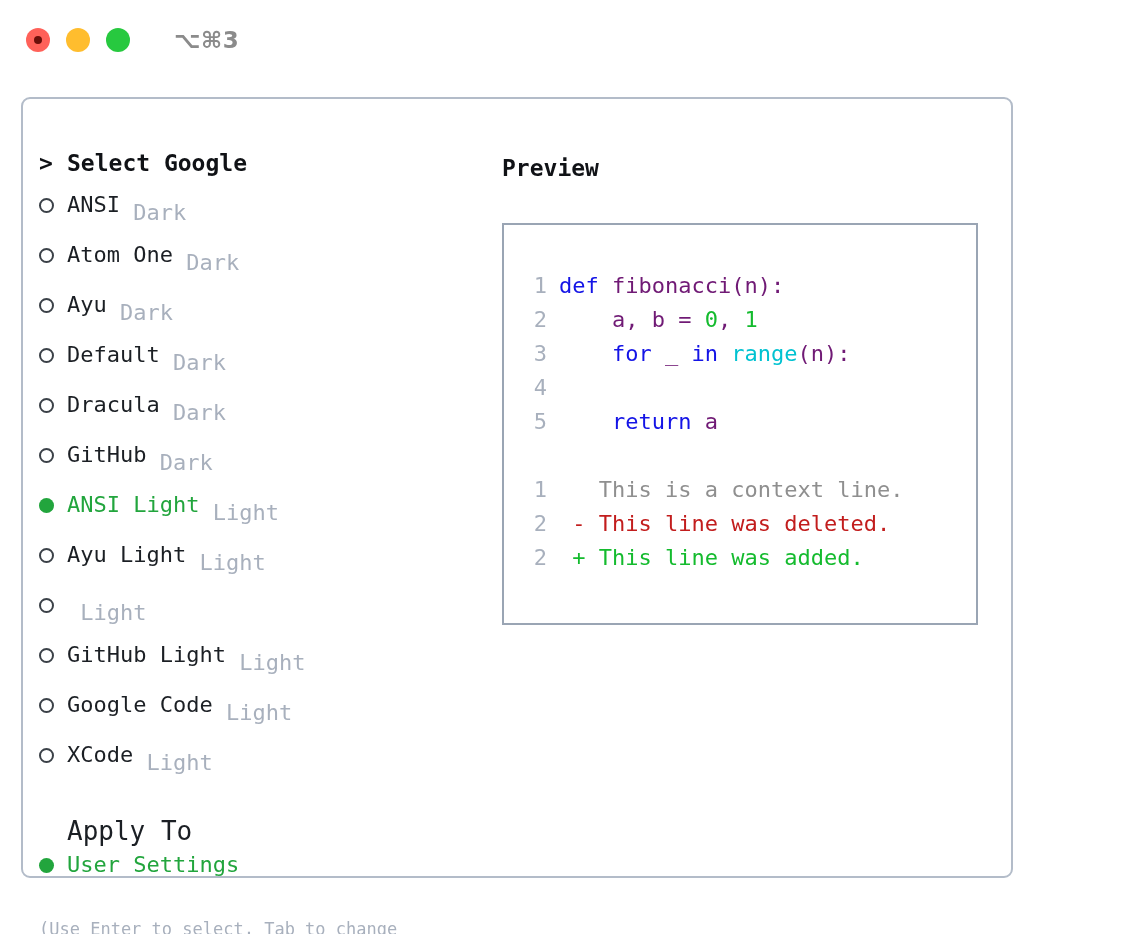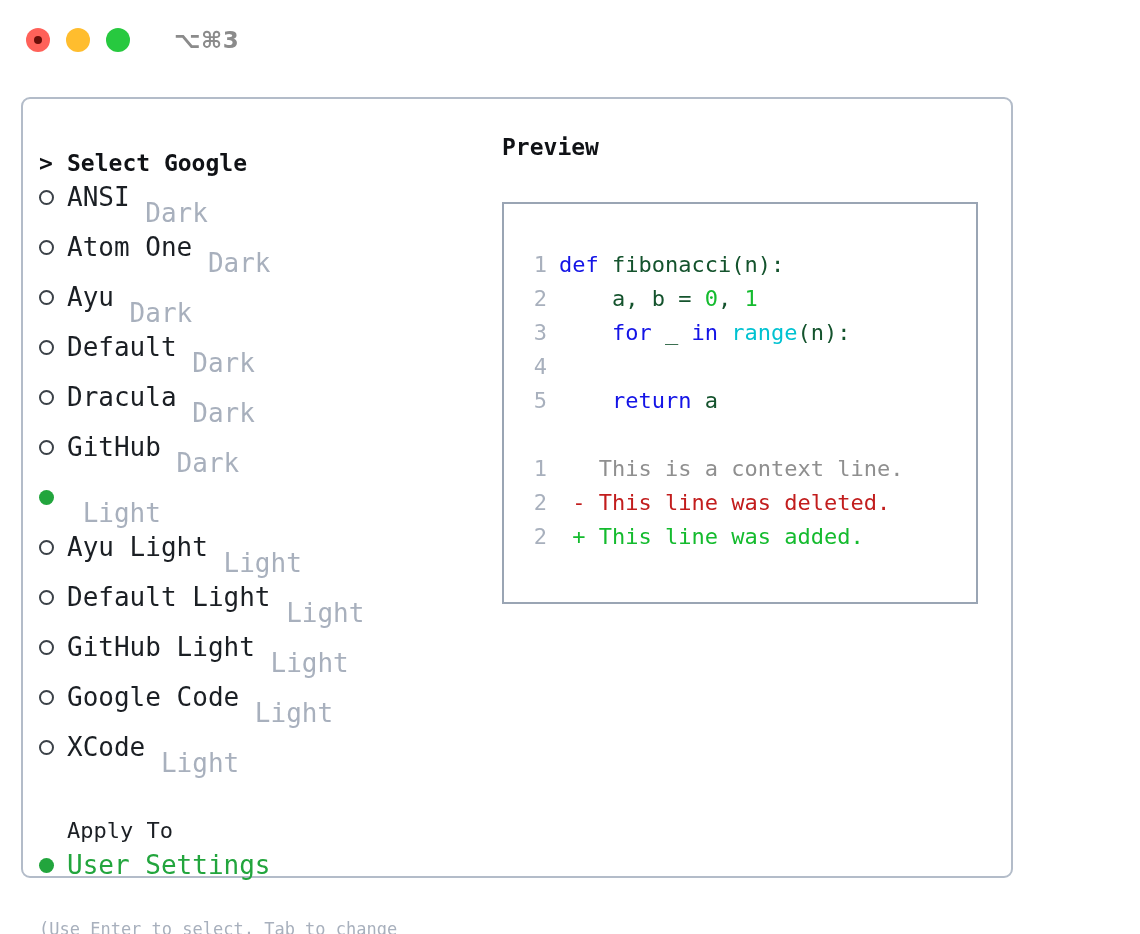--- a/index.html
+++ b/index.html
@@ -101,23 +101,23 @@
     white-space: pre;
   }
   .marker {
     display: inline-block;
     width: 28px;
     flex: 0 0 28px;
     color: #101216;
   }
   .opt-row {
     display: flex;
-    align-items: flex-start;
-    line-height: 34px;
-    font-size: 26px;
+    align-items: center;
+    line-height: 34px;
+    font-size: 22px;
     white-space: pre;
   }
   .bullet {
     display: inline-block;
     width: 28px;
     flex: 0 0 28px;
     font-size: 20px;
     line-height: 34px;
     position: relative;
   }
@@ -141,40 +141,40 @@
     top: 1px;
   }
   .opt-label { color: #1b1f24; }
   .opt-label.selected { color: #22a53d; }
   .opt-suffix { color: #a8b0bd; margin-top: 16px; }
 
   .group-label {
     display: flex;
     align-items: baseline;
     line-height: 34px;
-    font-size: 22px;
+    font-size: 26px;
     color: #1b1f24;
     white-space: pre;
   }
 
   .spacer-row { height: 34px; }
 
   .hint {
     margin-top: 30px;
     font-size: 17px;
     color: #a8b0bd;
     line-height: 34px;
     width: 412px;
   }
 
   
   .right-col {
     position: absolute;
     left: 479px;
-    top: 31px;
+    top: 52px;
     width: 500px;
   }
   .preview-title {
     font-size: 23px;
     font-weight: bold;
     color: #101216;
     line-height: 34px;
   }
   .preview-box {
     margin-top: 38px;
@@ -199,21 +199,21 @@
     flex: 0 0 26px;
     text-align: right;
     color: #a8b0bd;
     margin-right: 12px;
   }
   .blank-line { height: 34px; }
 
   .tok-kw   { color: #1414e6; }
   .tok-fn   { color: #00c2d1; }
   .tok-num  { color: #14bb2e; }
-  .tok-txt  { color: #14532d; }
+  .tok-txt  { color: #701a75; }
   .tok-ctx  { color: #8f8f8f; }
   .tok-del  { color: #c21d1d; }
   .tok-add  { color: #14bb2e; }
 </style>
 </head>
 <body>
 
 <div class="window">
 
   <div class="titlebar">
@@ -235,23 +235,23 @@
           <span class="marker">&gt;</span>
           <span>Select Google</span>
         </div>
         <div id="theme-options">
             <div class="opt-row"><span class="bullet"><span class="glyph-open"></span></span><span class="opt-label">ANSI</span><span class="opt-suffix"> Dark</span></div>
             <div class="opt-row"><span class="bullet"><span class="glyph-open"></span></span><span class="opt-label">Atom One</span><span class="opt-suffix"> Dark</span></div>
             <div class="opt-row"><span class="bullet"><span class="glyph-open"></span></span><span class="opt-label">Ayu</span><span class="opt-suffix"> Dark</span></div>
             <div class="opt-row"><span class="bullet"><span class="glyph-open"></span></span><span class="opt-label">Default</span><span class="opt-suffix"> Dark</span></div>
             <div class="opt-row"><span class="bullet"><span class="glyph-open"></span></span><span class="opt-label">Dracula</span><span class="opt-suffix"> Dark</span></div>
             <div class="opt-row"><span class="bullet"><span class="glyph-open"></span></span><span class="opt-label">GitHub</span><span class="opt-suffix"> Dark</span></div>
-            <div class="opt-row"><span class="bullet"><span class="glyph-filled"></span></span><span class="opt-suffix"> Light</span></div>
+            <div class="opt-row"><span class="bullet"><span class="glyph-filled"></span></span><span class="opt-label selected">ANSI Light</span><span class="opt-suffix"> Light</span></div>
             <div class="opt-row"><span class="bullet"><span class="glyph-open"></span></span><span class="opt-label">Ayu Light</span><span class="opt-suffix"> Light</span></div>
-            <div class="opt-row"><span class="bullet"><span class="glyph-open"></span></span><span class="opt-label">Default Light</span><span class="opt-suffix"> Light</span></div>
+            <div class="opt-row"><span class="bullet"><span class="glyph-open"></span></span><span class="opt-suffix"> Light</span></div>
             <div class="opt-row"><span class="bullet"><span class="glyph-open"></span></span><span class="opt-label">GitHub Light</span><span class="opt-suffix"> Light</span></div>
             <div class="opt-row"><span class="bullet"><span class="glyph-open"></span></span><span class="opt-label">Google Code</span><span class="opt-suffix"> Light</span></div>
             <div class="opt-row"><span class="bullet"><span class="glyph-open"></span></span><span class="opt-label">XCode</span><span class="opt-suffix"> Light</span></div>
           </div>
 
         <div class="spacer-row"></div>
 
         <div class="group-label">
           <span class="bullet"></span>
           <span>Apply To</span>

